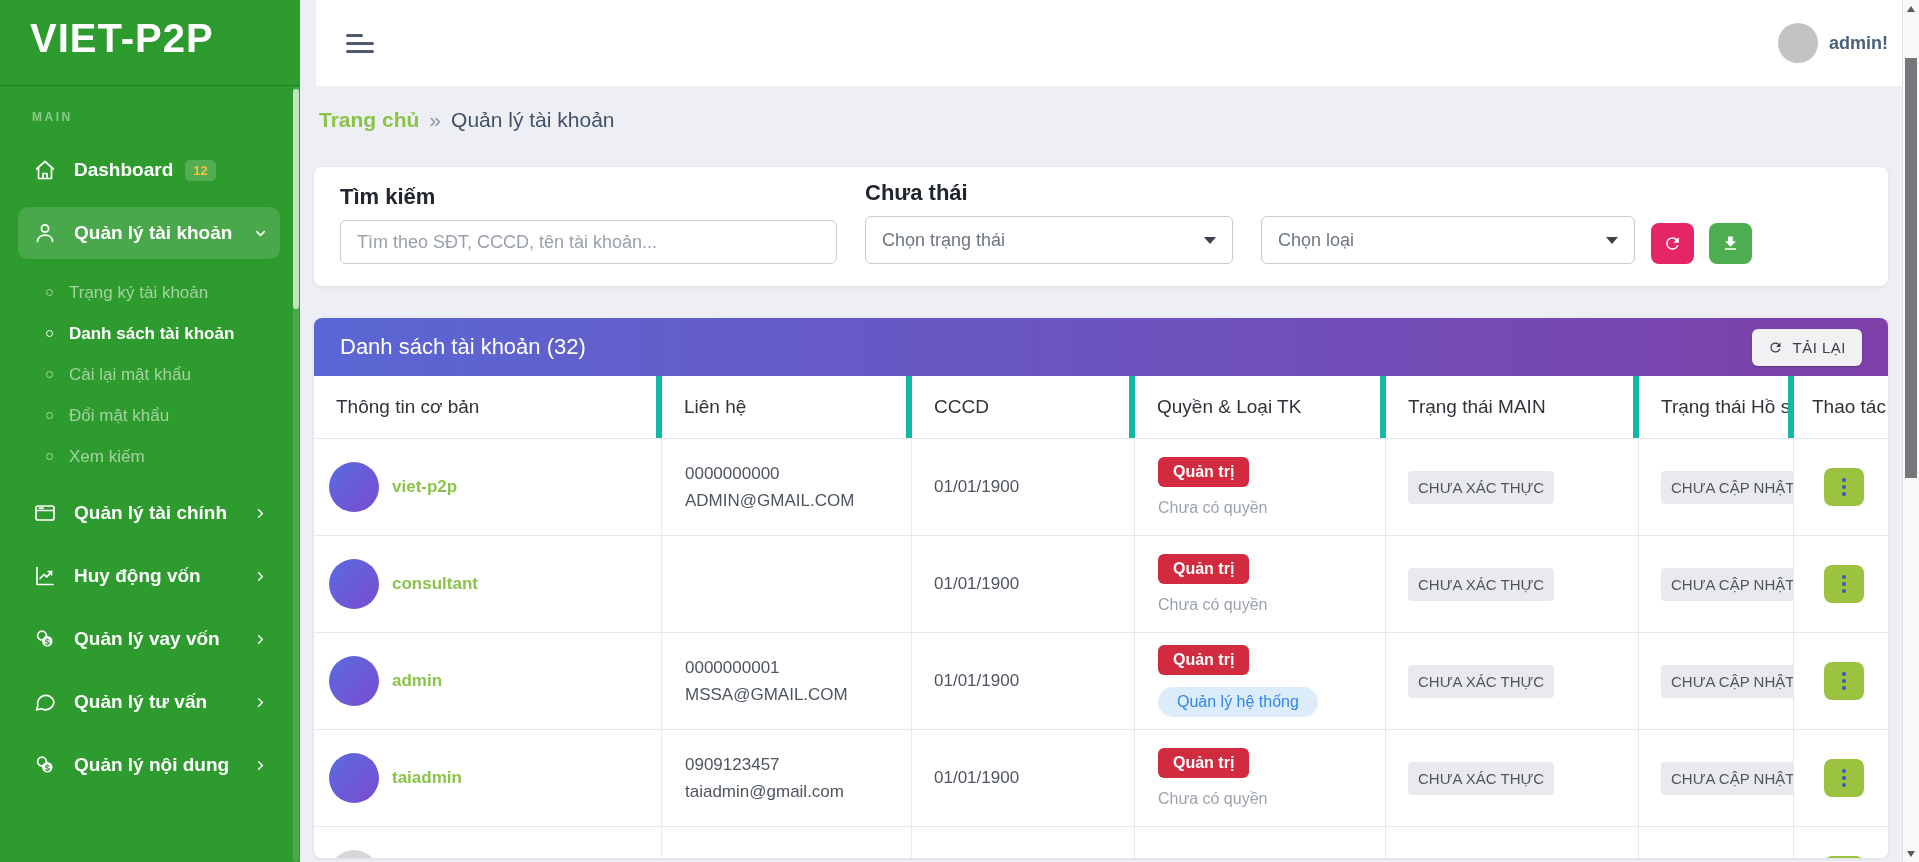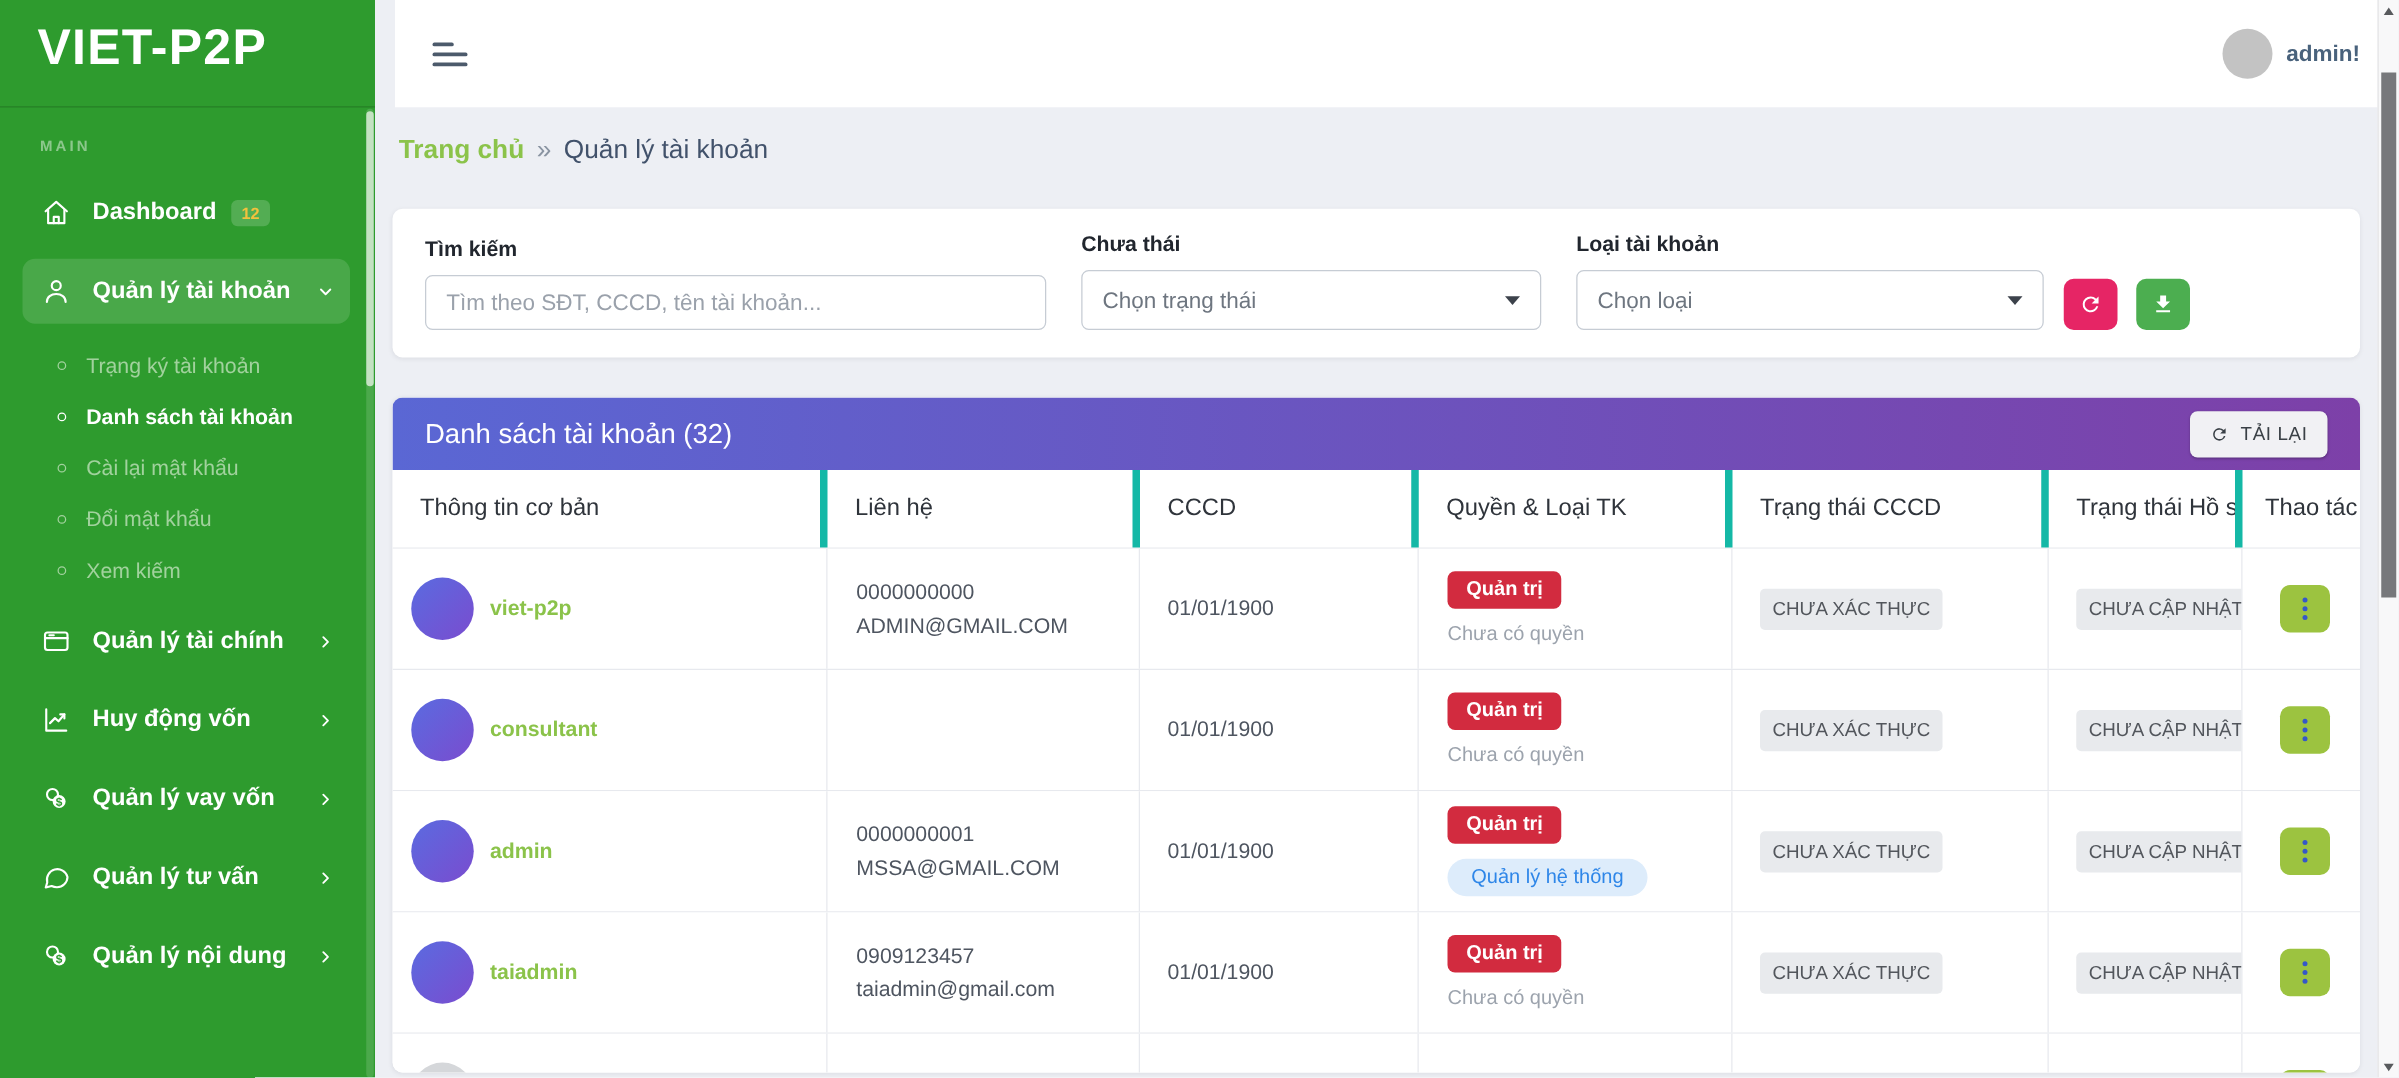--- a/index.html
+++ b/index.html
@@ -42,21 +42,21 @@
   .breadcrumb { display:flex; align-items:center; gap:10px; margin:2px 0 35px 5px; font-size:21px; }
   .bc-home { color:#8bc34a; font-weight:700; cursor:pointer; }
   .bc-sep { color:#8a94a2; }
   .bc-current { color:#42526b; }
 
   .card { background:#fff; border-radius:8px; box-shadow:0 1px 4px rgba(25,30,40,.08); }
 
   
   .filter-card { height:119px; padding:20px 26px 22px 26px; display:flex; align-items:flex-end; gap:28px; }
   .f-field { display:flex; flex-direction:column; }
-  .f-label { font-size:17px; font-weight:700; color:#21262e; margin-bottom:10px; }
+  .f-label { font-size:22px; font-weight:700; color:#21262e; margin-bottom:10px; }
   .f-search { width:497px; }
   .f-status { width:368px; }
   .f-type { width:374px; }
   .f-input { height:44px; border:1px solid #c6ccd4; border-radius:6px; padding:0 16px; font-size:18px; color:#3c424b; font-family:inherit; outline:none; width:100%; background:#fff; }
   .f-input::placeholder { color:#9aa1ab; }
   .f-select { height:48px; border:1px solid #c6ccd4; border-radius:6px; padding:0 16px; font-size:18px; color:#6e7680; display:flex; align-items:center; justify-content:space-between; cursor:pointer; background:#fff; }
   .caret { width:0; height:0; border-left:6px solid transparent; border-right:6px solid transparent; border-top:7px solid #3c424b; }
   .btn-icon { width:43px; height:41px; border:none; border-radius:8px; display:flex; align-items:center; justify-content:center; cursor:pointer; flex:0 0 auto; }
   .btn-icon svg { width:19px; height:19px; fill:#fff; }
   .btn-pink { background:#e62565; margin-left:-12px; }
@@ -270,21 +270,20 @@
         <input class="f-input" type="text" placeholder="Tìm theo SĐT, CCCD, tên tài khoản..." style="">
       </div>
       <div class="f-field f-status">
         <label class="f-label">Chưa thái</label>
         <div class="f-select">
           <span>Chọn trạng thái</span>
           <span class="caret"></span>
         </div>
       </div>
       <div class="f-field f-type">
-        <label class="f-label">Loại tài khoản</label>
         <div class="f-select">
           <span>Chọn loại</span>
           <span class="caret"></span>
         </div>
       </div>
       <button class="btn-icon btn-pink">
         <svg viewBox="0 0 24 24">
             <path d="M17.65 6.35A7.96 7.96 0 0 0 12 4a8 8 0 1 0 7.73 10h-2.08A6 6 0 1 1 12 6c1.66 0 3.14.69 4.22 1.78L13 11h7V4l-2.35 2.35z"></path>
           </svg>
       </button>
@@ -303,21 +302,21 @@
               <path d="M17.65 6.35A7.96 7.96 0 0 0 12 4a8 8 0 1 0 7.73 10h-2.08A6 6 0 1 1 12 6c1.66 0 3.14.69 4.22 1.78L13 11h7V4l-2.35 2.35z"></path>
             </svg>
           <span>TẢI LẠI</span>
         </button>
       </div>
       <div class="thead" id="thead">
           <div class="th c1">Thông tin cơ bản</div>
           <div class="th c2">Liên hệ</div>
           <div class="th c3">CCCD</div>
           <div class="th c4">Quyền &amp; Loại TK</div>
-          <div class="th c5">Trạng thái CCCD</div>
+          <div class="th c5">Trạng thái MAIN</div>
           <div class="th c6">Trạng thái Hồ sơ</div>
           <div class="th c7">Thao tác</div>
         </div>
       <div id="tbody">
           <div class="trow">
             <div class="td c1">
               <div class="row-avatar purple"></div>
               <span class="row-name">viet-p2p</span>
             </div>
             <div class="td c2">

